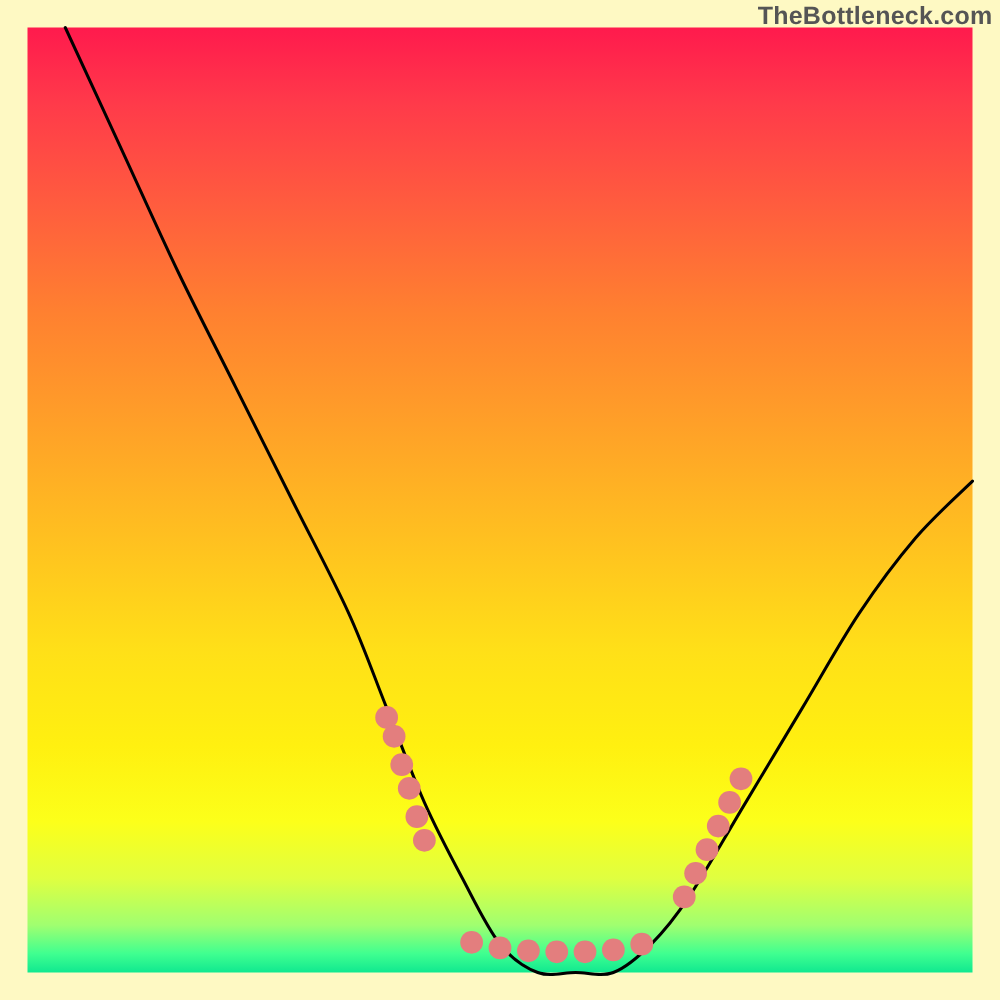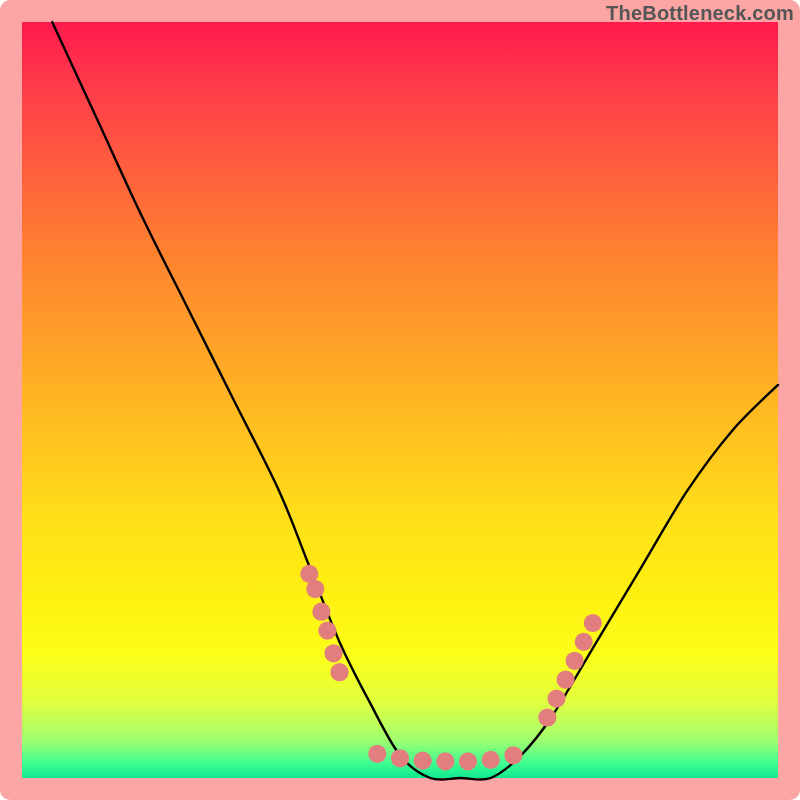--- a/index.html
+++ b/index.html
@@ -7,23 +7,22 @@
     padding: 0;
     width: 800px;
     height: 800px;
     overflow: hidden;
     font-family: Arial, Helvetica, sans-serif;
   }
   .frame {
     position: relative;
     width: 800px;
     height: 800px;
-    background: #fca5a5;
+    background: #fef9c3;
     box-sizing: border-box;
-    border-radius: 10px;
   }
   .plot-area {
     position: absolute;
     left: 22px;
     top: 22px;
     width: 756px;
     height: 756px;
     background: linear-gradient(to bottom,
       #ff1a4d 0%,
       #ff3a4a 8%,

